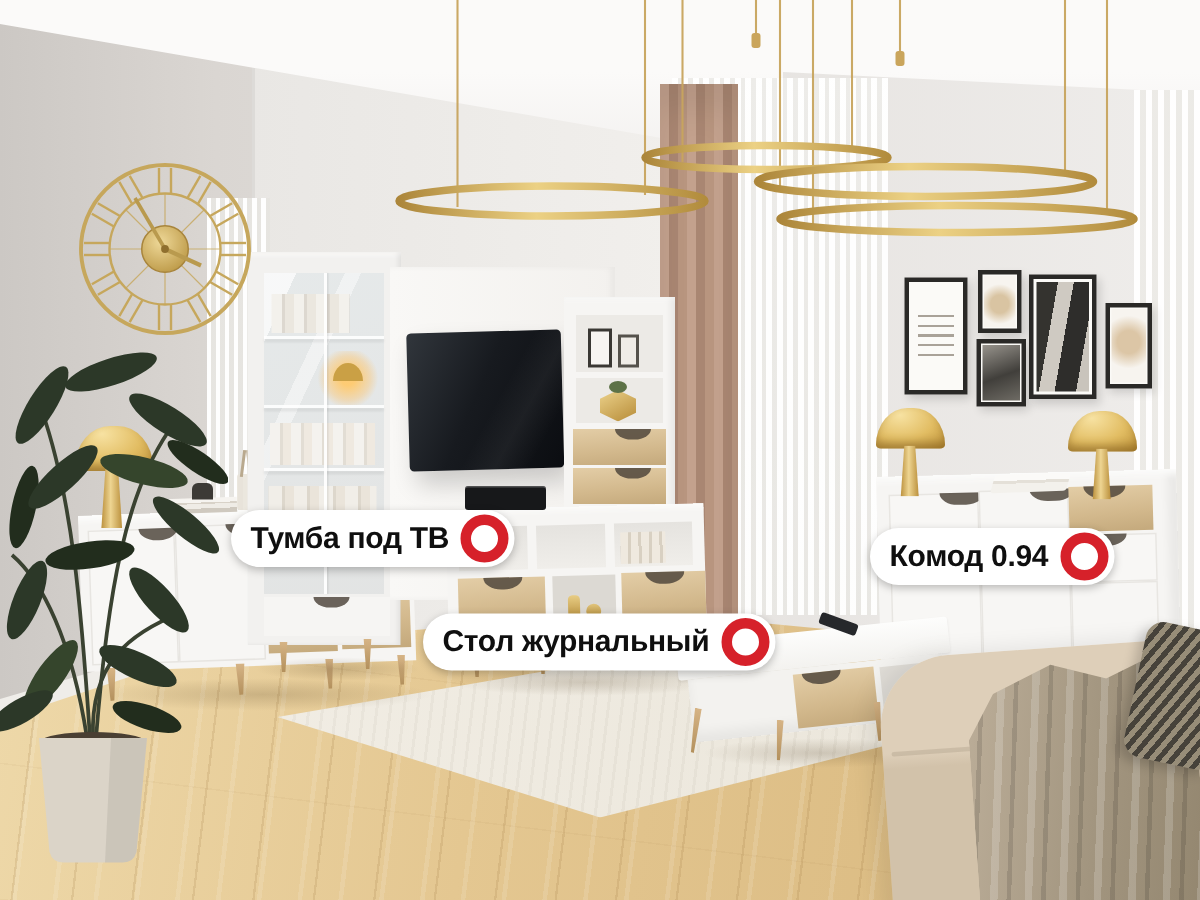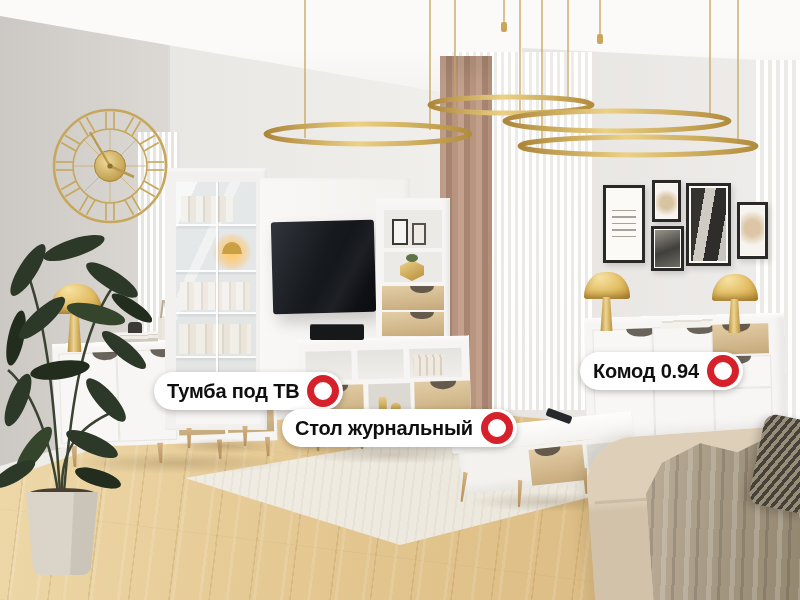--- a/index.html
+++ b/index.html
@@ -367,21 +367,21 @@
     <g fill="none" stroke="url(#goldring)" stroke-width="5">
       <ellipse cx="118" cy="134" rx="102" ry="10"></ellipse>
       <ellipse cx="261" cy="105" rx="81" ry="8"></ellipse>
       <ellipse cx="367" cy="121" rx="112" ry="10"></ellipse>
       <ellipse cx="388" cy="146" rx="118" ry="9"></ellipse>
     </g>
   </svg>
 
   <div class="abs" style="inset:0;z-index:50;pointer-events:none;background:radial-gradient(120% 120% at 50% 45%,transparent 70%,rgba(60,50,40,.07) 100%);"></div>
 
-  <div class="pill ring-right" style="left:154px;top:340px;margin-top:32px;">
+  <div class="pill ring-right" style="left:154px;top:340px;">
     <span>Тумба под ТВ</span>
     <span class="ring"></span>
   </div>
   <div class="pill ring-right" style="left:580px;top:352px;">
     <span>Комод 0.94</span>
     <span class="ring"></span>
   </div>
   <div class="pill ring-right" style="left:282px;top:409px;">
     <span>Стол журнальный</span>
     <span class="ring"></span>

